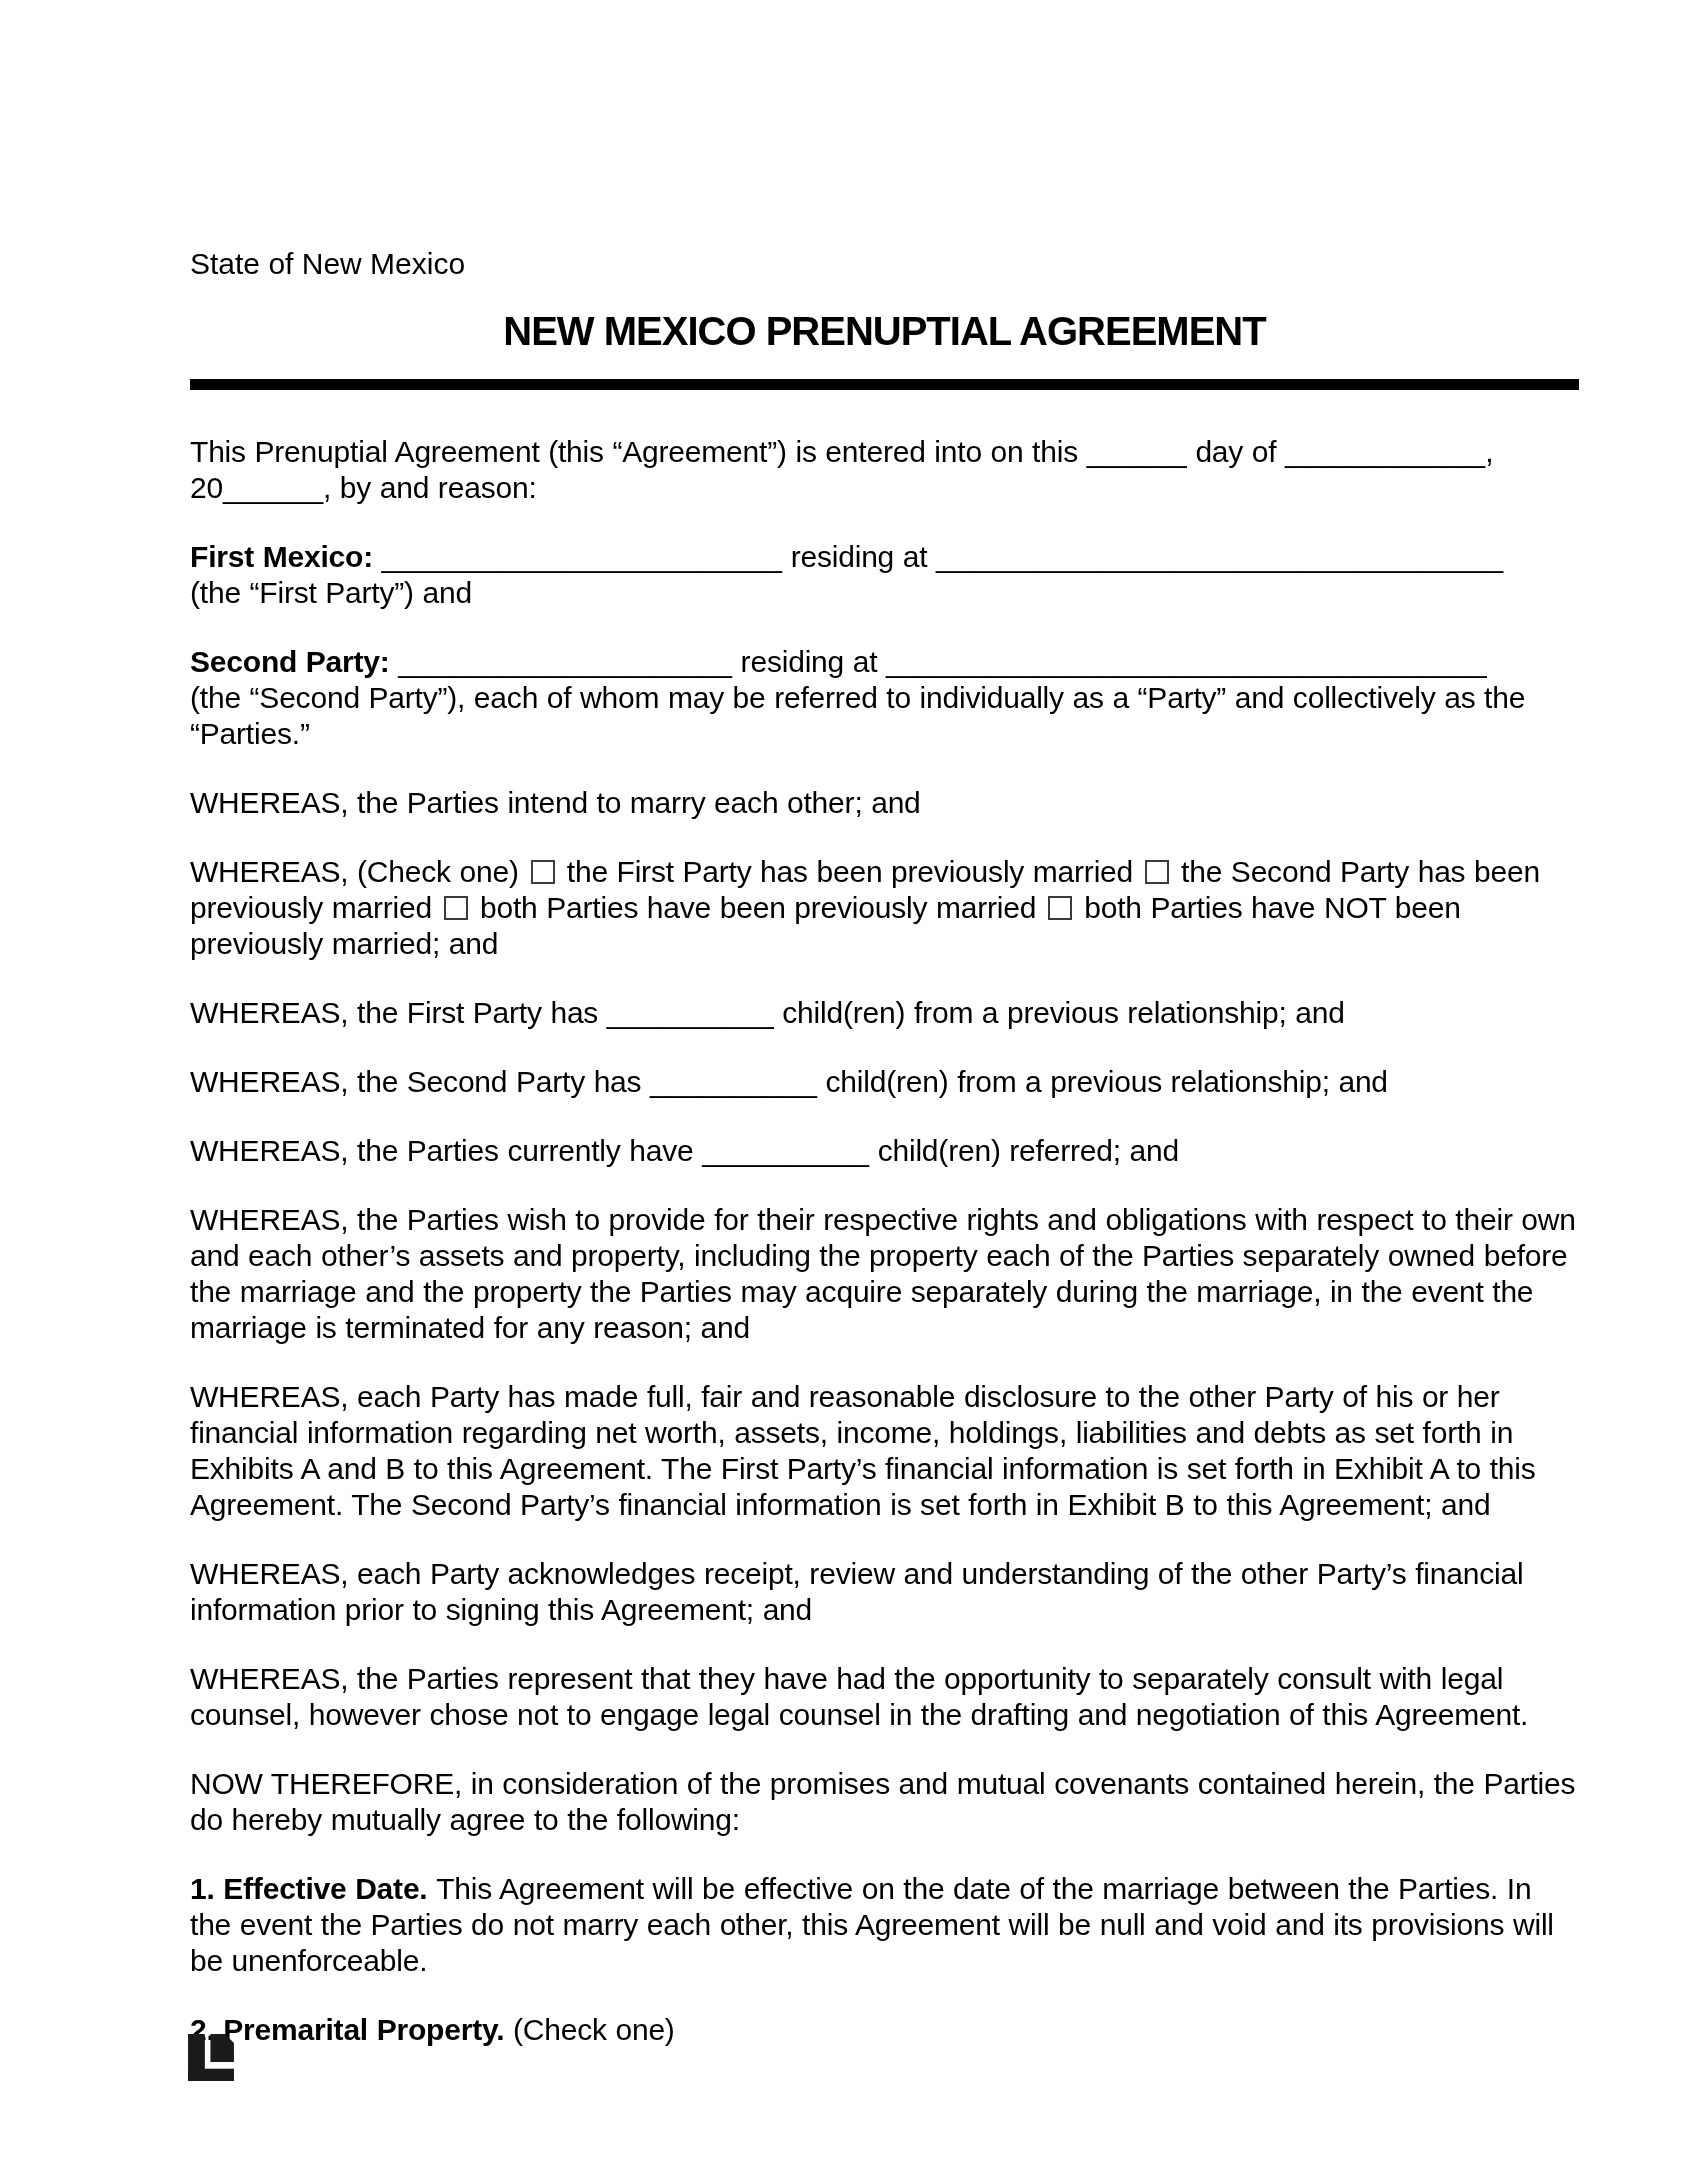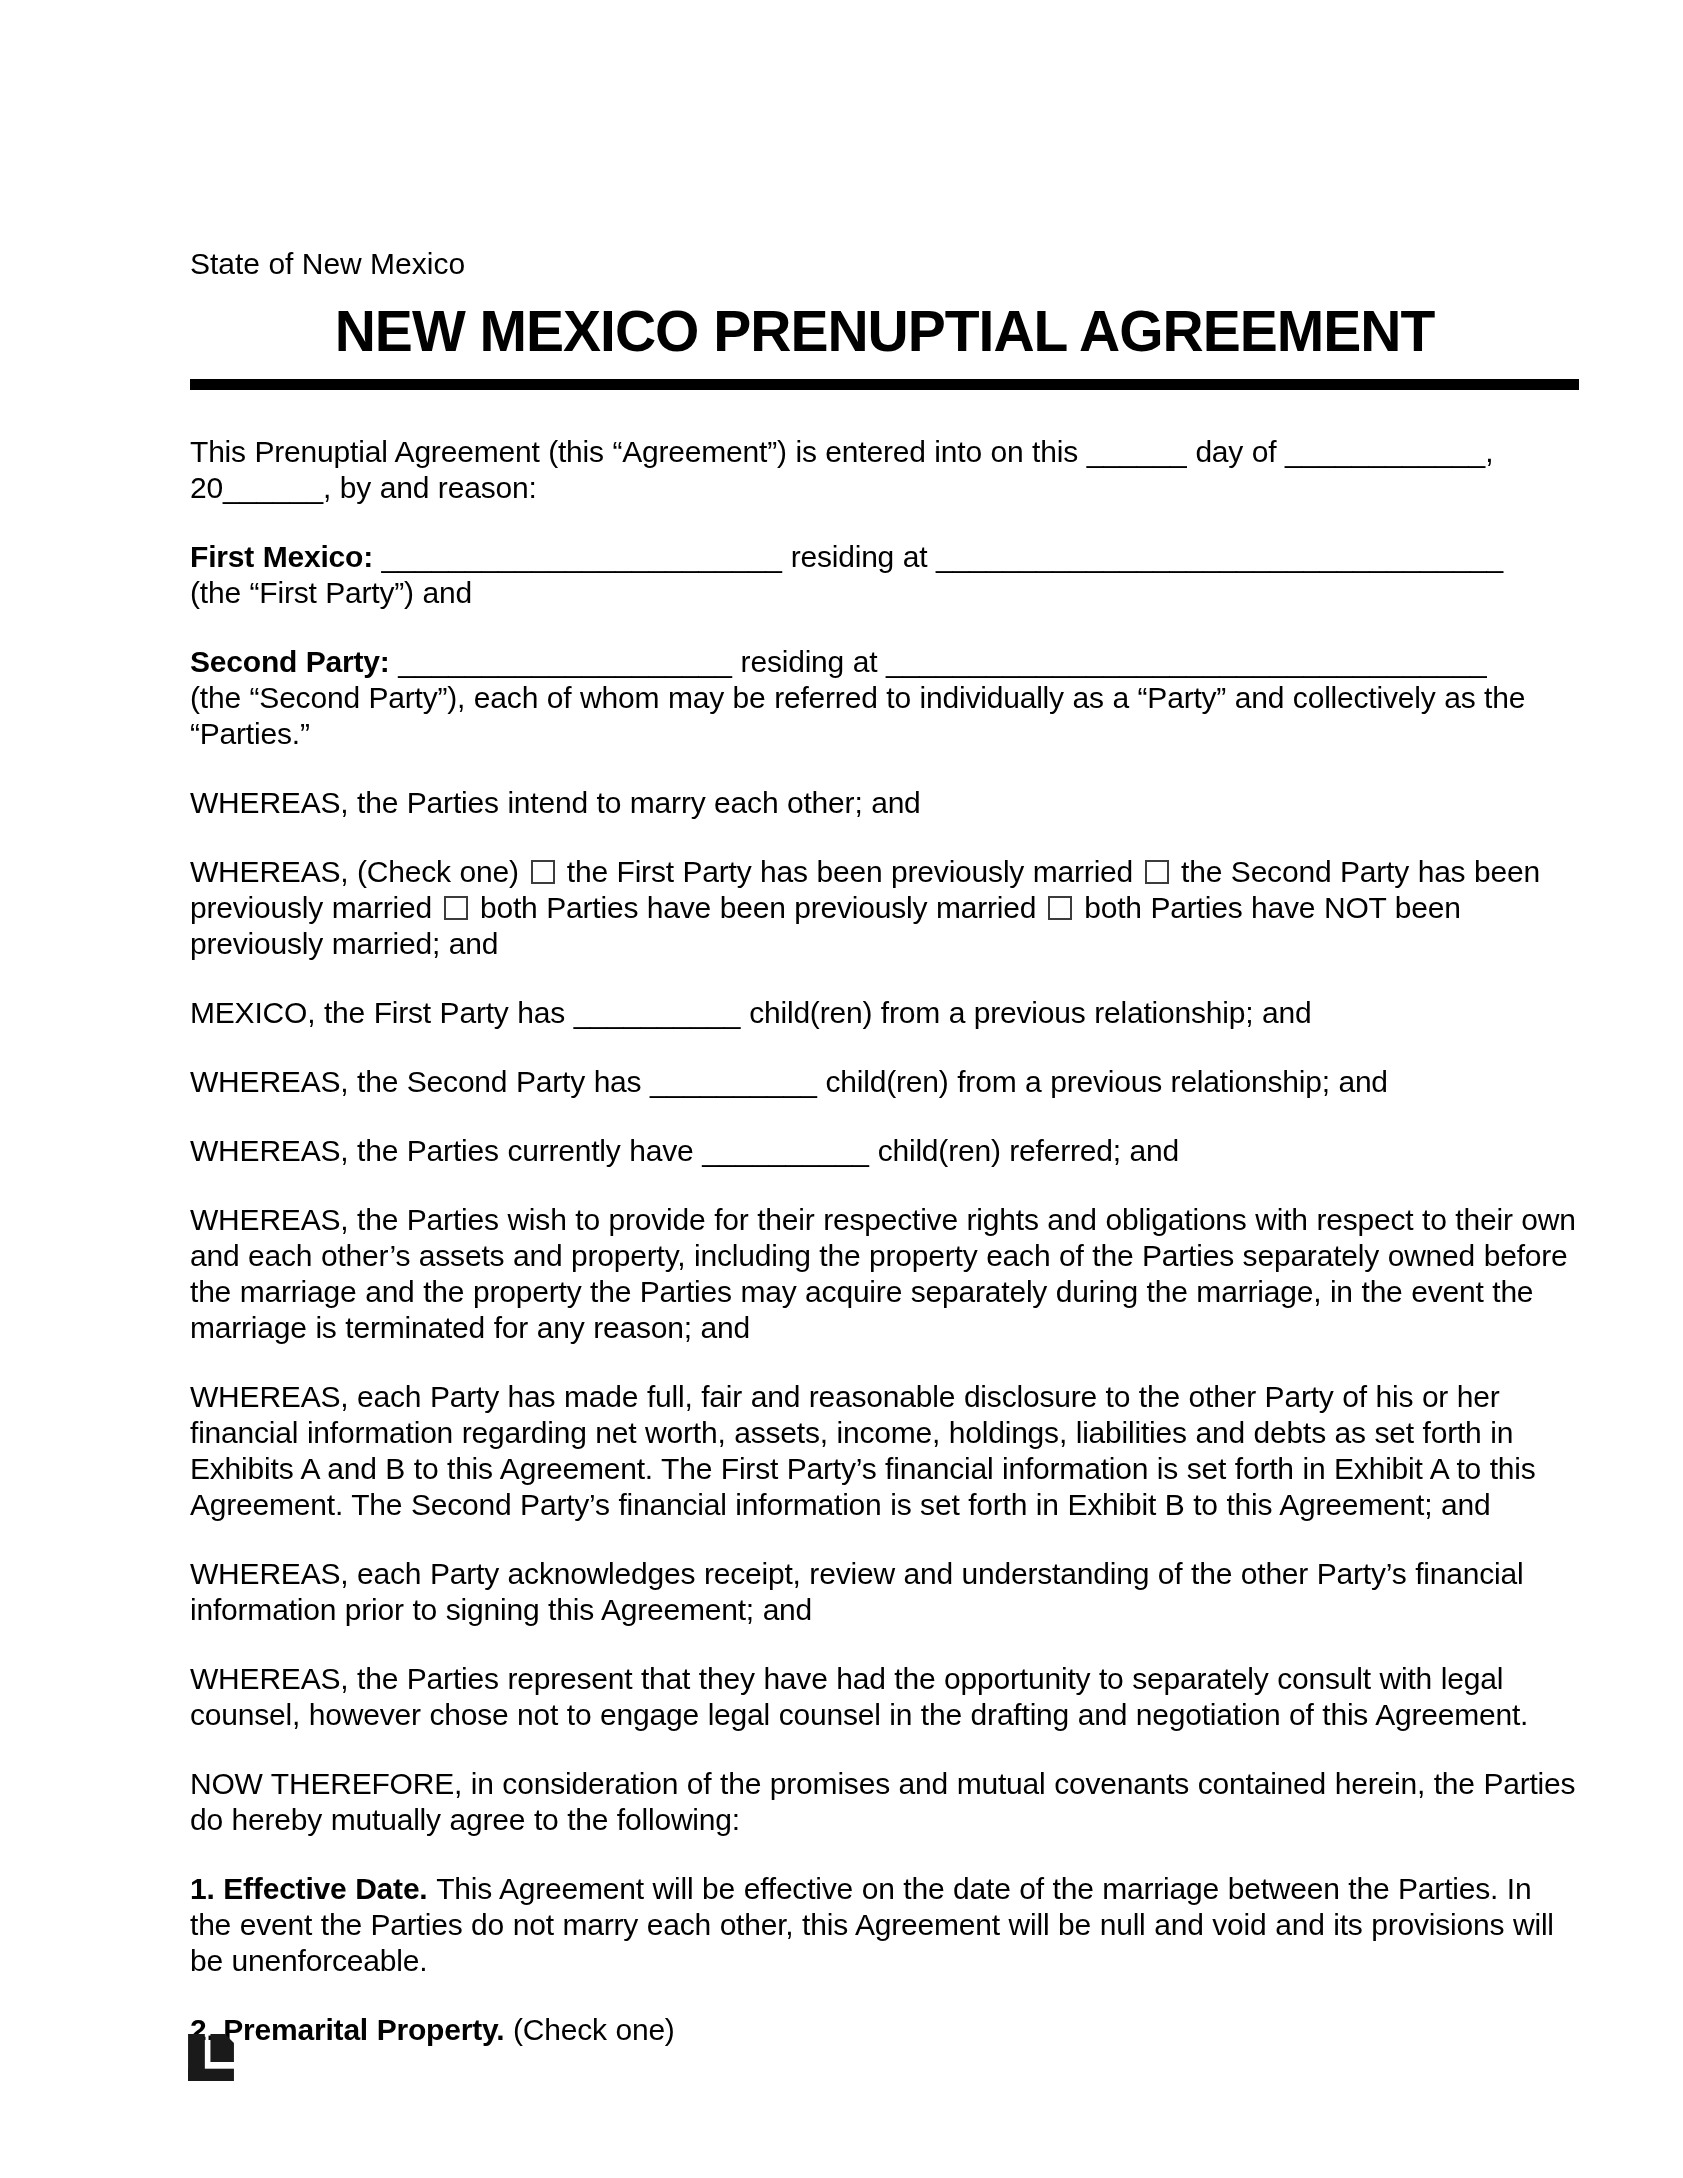--- a/index.html
+++ b/index.html
@@ -14,21 +14,21 @@
     padding:246px 104px 0 190px;
     box-sizing:border-box;
     background:#fff;
     overflow:hidden;
   }
   .state-label {
     font-size:30px; line-height:36px;
   }
   .doc-title {
     margin-top:18px;
-    font-size:57px; line-height:63px;
+    font-size:40px; line-height:63px;
     font-weight:700;
     letter-spacing:-1px;
     text-align:center;
     white-space:nowrap;
   }
   .title-rule {
     height:11px; background:#000;
     margin-top:16px;
   }
   .doc-body p {
@@ -66,21 +66,21 @@
   <div class="doc-title">NEW MEXICO PRENUPTIAL AGREEMENT</div>
 
   <div class="title-rule"></div>
 
   <div class="doc-body" id="doc-body">
       <p><span class="seg-normal">This Prenuptial Agreement (this “Agreement”) is entered into on this </span><span class="seg-blank">______</span><span class="seg-normal"> day of </span><span class="seg-blank">____________</span><span class="seg-normal">, 20</span><span class="seg-blank">______</span><span class="seg-normal">, by and reason:</span></p>
       <p><span class="seg-bold">First Mexico: </span><span class="seg-blank">________________________</span><span class="seg-normal"> residing at </span><span class="seg-blank">__________________________________</span><br><span class="seg-normal">(the “First Party”) and</span></p>
       <p><span class="seg-bold">Second Party: </span><span class="seg-blank">____________________</span><span class="seg-normal"> residing at </span><span class="seg-blank">____________________________________</span><br><span class="seg-normal">(the “Second Party”), each of whom may be referred to individually as a “Party” and collectively as the “Parties.”</span></p>
       <p><span class="seg-normal">WHEREAS, the Parties intend to marry each other; and</span></p>
       <p><span class="seg-normal">WHEREAS, (Check one)</span><span class="checkbox"></span><span class="seg-normal">the First Party has been previously married</span><span class="checkbox"></span><span class="seg-normal">the Second Party has been previously married</span><span class="checkbox"></span><span class="seg-normal">both Parties have been previously married</span><span class="checkbox"></span><span class="seg-normal">both Parties have </span><span class="seg-underline">NOT</span><span class="seg-normal"> been previously married; and</span></p>
-      <p><span class="seg-normal">MEXICO, the First Party has </span><span class="seg-blank">__________</span><span class="seg-normal"> child(ren) from a previous relationship; and</span></p>
+      <p><span class="seg-normal">WHEREAS, the First Party has </span><span class="seg-blank">__________</span><span class="seg-normal"> child(ren) from a previous relationship; and</span></p>
       <p><span class="seg-normal">WHEREAS, the Second Party has </span><span class="seg-blank">__________</span><span class="seg-normal"> child(ren) from a previous relationship; and</span></p>
       <p><span class="seg-normal">WHEREAS, the Parties currently have </span><span class="seg-blank">__________</span><span class="seg-normal"> child(ren) referred; and</span></p>
       <p><span class="seg-normal">WHEREAS, the Parties wish to provide for their respective rights and obligations with respect to their own and each other’s assets and property, including the property each of the Parties separately owned before the marriage and the property the Parties may acquire separately during the marriage, in the event the marriage is terminated for any reason; and</span></p>
       <p><span class="seg-normal">WHEREAS, each Party has made full, fair and reasonable disclosure to the other Party of his or her financial information regarding net worth, assets, income, holdings, liabilities and debts as set forth in Exhibits A and B to this Agreement. The First Party’s financial information is set forth in Exhibit A to this Agreement. The Second Party’s financial information is set forth in Exhibit B to this Agreement; and</span></p>
       <p><span class="seg-normal">WHEREAS, each Party acknowledges receipt, review and understanding of the other Party’s financial information prior to signing this Agreement; and</span></p>
       <p><span class="seg-normal">WHEREAS, the Parties represent that they have had the opportunity to separately consult with legal counsel, however chose not to engage legal counsel in the drafting and negotiation of this Agreement.</span></p>
       <p><span class="seg-normal">NOW THEREFORE, in consideration of the promises and mutual covenants contained herein, the Parties do hereby mutually agree to the following:</span></p>
       <p><span class="seg-bold">1. Effective Date. </span><span class="seg-normal">This Agreement will be effective on the date of the marriage between the Parties. In the event the Parties do not marry each other, this Agreement will be null and void and its provisions will be unenforceable.</span></p>
       <p><span class="seg-bold">2. Premarital Property. </span><span class="seg-normal">(Check one)</span></p>
     </div>

